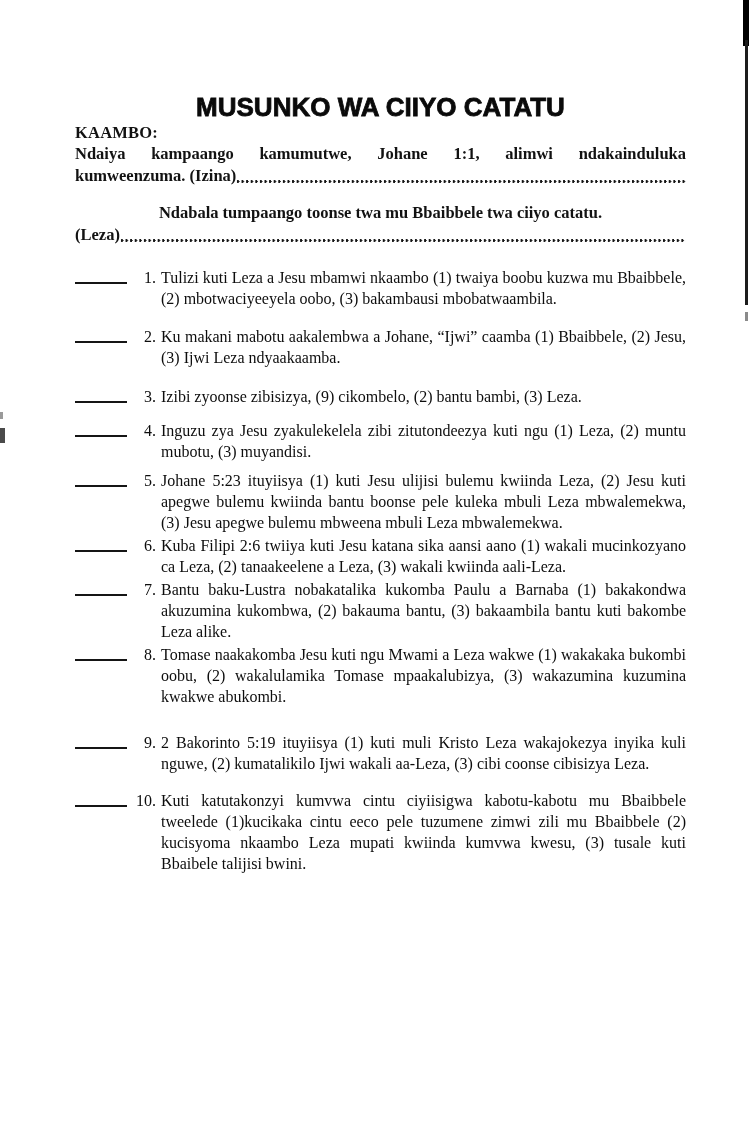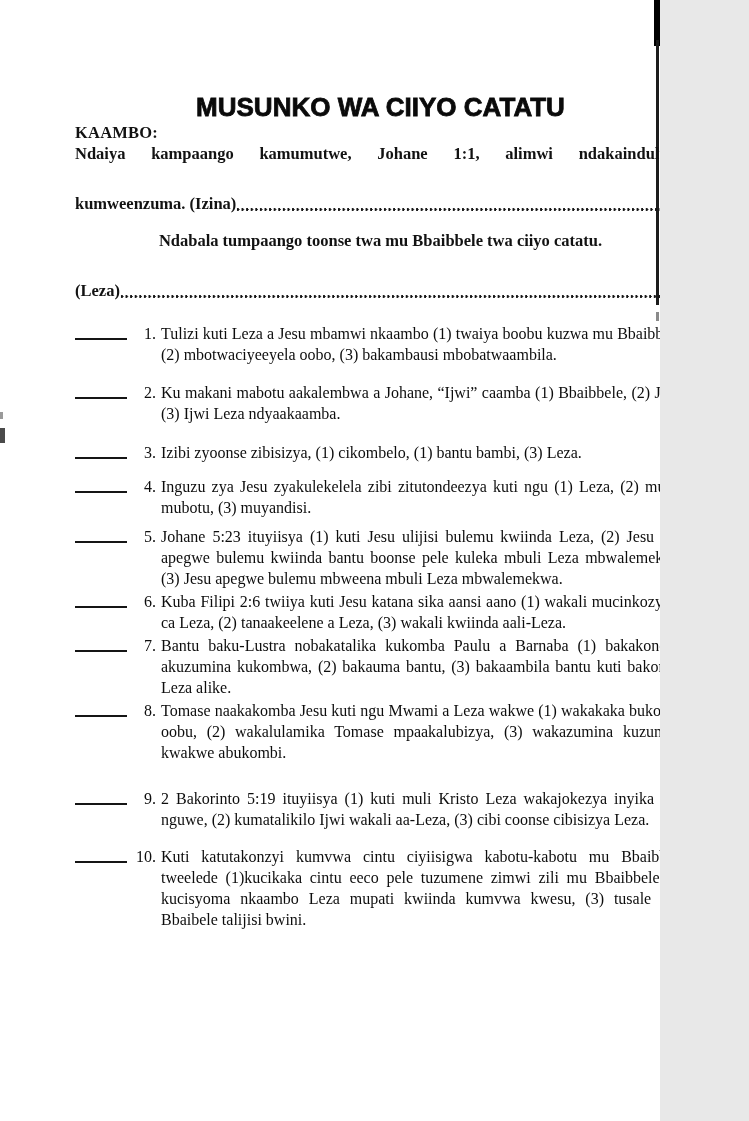--- a/index.html
+++ b/index.html
@@ -1,19 +1,19 @@
 <!DOCTYPE html>
 <html><head>
 <meta charset="utf-8">
 <style>
   * { margin: 0; padding: 0; box-sizing: border-box; }
   html, body { background: #e8e8e8; }
   .page {
     position: relative;
-    width: 660px;
+    width: 749px;
     height: 1121px;
     background: #ffffff;
     overflow: hidden;
     color: #121212;
     font-family: "Liberation Serif", "DejaVu Serif", serif;
   }
   
   .strip-top   { position: absolute; right: 0; top: 0;   width: 6px;  height: 46px;  background: #000; }
   .strip-line  { position: absolute; right: 1px; top: 40px; width: 3px; height: 265px; background: #1c1c1c; }
   .strip-dot   { position: absolute; right: 1px; top: 312px; width: 3px; height: 9px; background: #8a8a8a; }
@@ -50,21 +50,21 @@
     text-align: justify;
     text-align-last: justify;
   }
   .leader-line {
     display: flex;
     align-items: baseline;
     font-weight: 700;
     font-size: 16.5px;
     line-height: 22px;
   }
-  .leader-text { white-space: nowrap; flex: 0 0 auto; margin-top: 28px; }
+  .leader-text { white-space: nowrap; flex: 0 0 auto; }
   .dots {
     flex: 1 1 auto;
     height: 5px;
     align-self: flex-end;
     margin-bottom: 3px;
     background-image: radial-gradient(circle at 2px 2.5px, #141414 1.15px, rgba(0,0,0,0) 1.5px);
     background-size: 4.6px 5px;
     background-repeat: repeat-x;
   }
   .ndabala { margin-top: 15px; }
@@ -146,21 +146,21 @@
 
       <div class="qrow q-2">
         <span class="answer-blank"></span>
         <span class="qnum">2.</span>
         <span class="qtext">Ku makani mabotu aakalembwa a Johane, “Ijwi” caamba (1) Bbaibbele, (2) Jesu, (3) Ijwi Leza ndyaakaamba.</span>
       </div>
 
       <div class="qrow q-3">
         <span class="answer-blank"></span>
         <span class="qnum">3.</span>
-        <span class="qtext">Izibi zyoonse zibisizya, (1) cikombelo, (1) bantu bambi, (3) Leza.</span>
+        <span class="qtext">Izibi zyoonse zibisizya, (9) cikombelo, (2) bantu bambi, (3) Leza.</span>
       </div>
 
       <div class="qrow q-4">
         <span class="answer-blank"></span>
         <span class="qnum">4.</span>
         <span class="qtext">Inguzu zya Jesu zyakulekelela zibi zitutondeezya kuti ngu (1) Leza, (2) muntu mubotu, (3) muyandisi.</span>
       </div>
 
       <div class="qrow q-5">
         <span class="answer-blank"></span>

